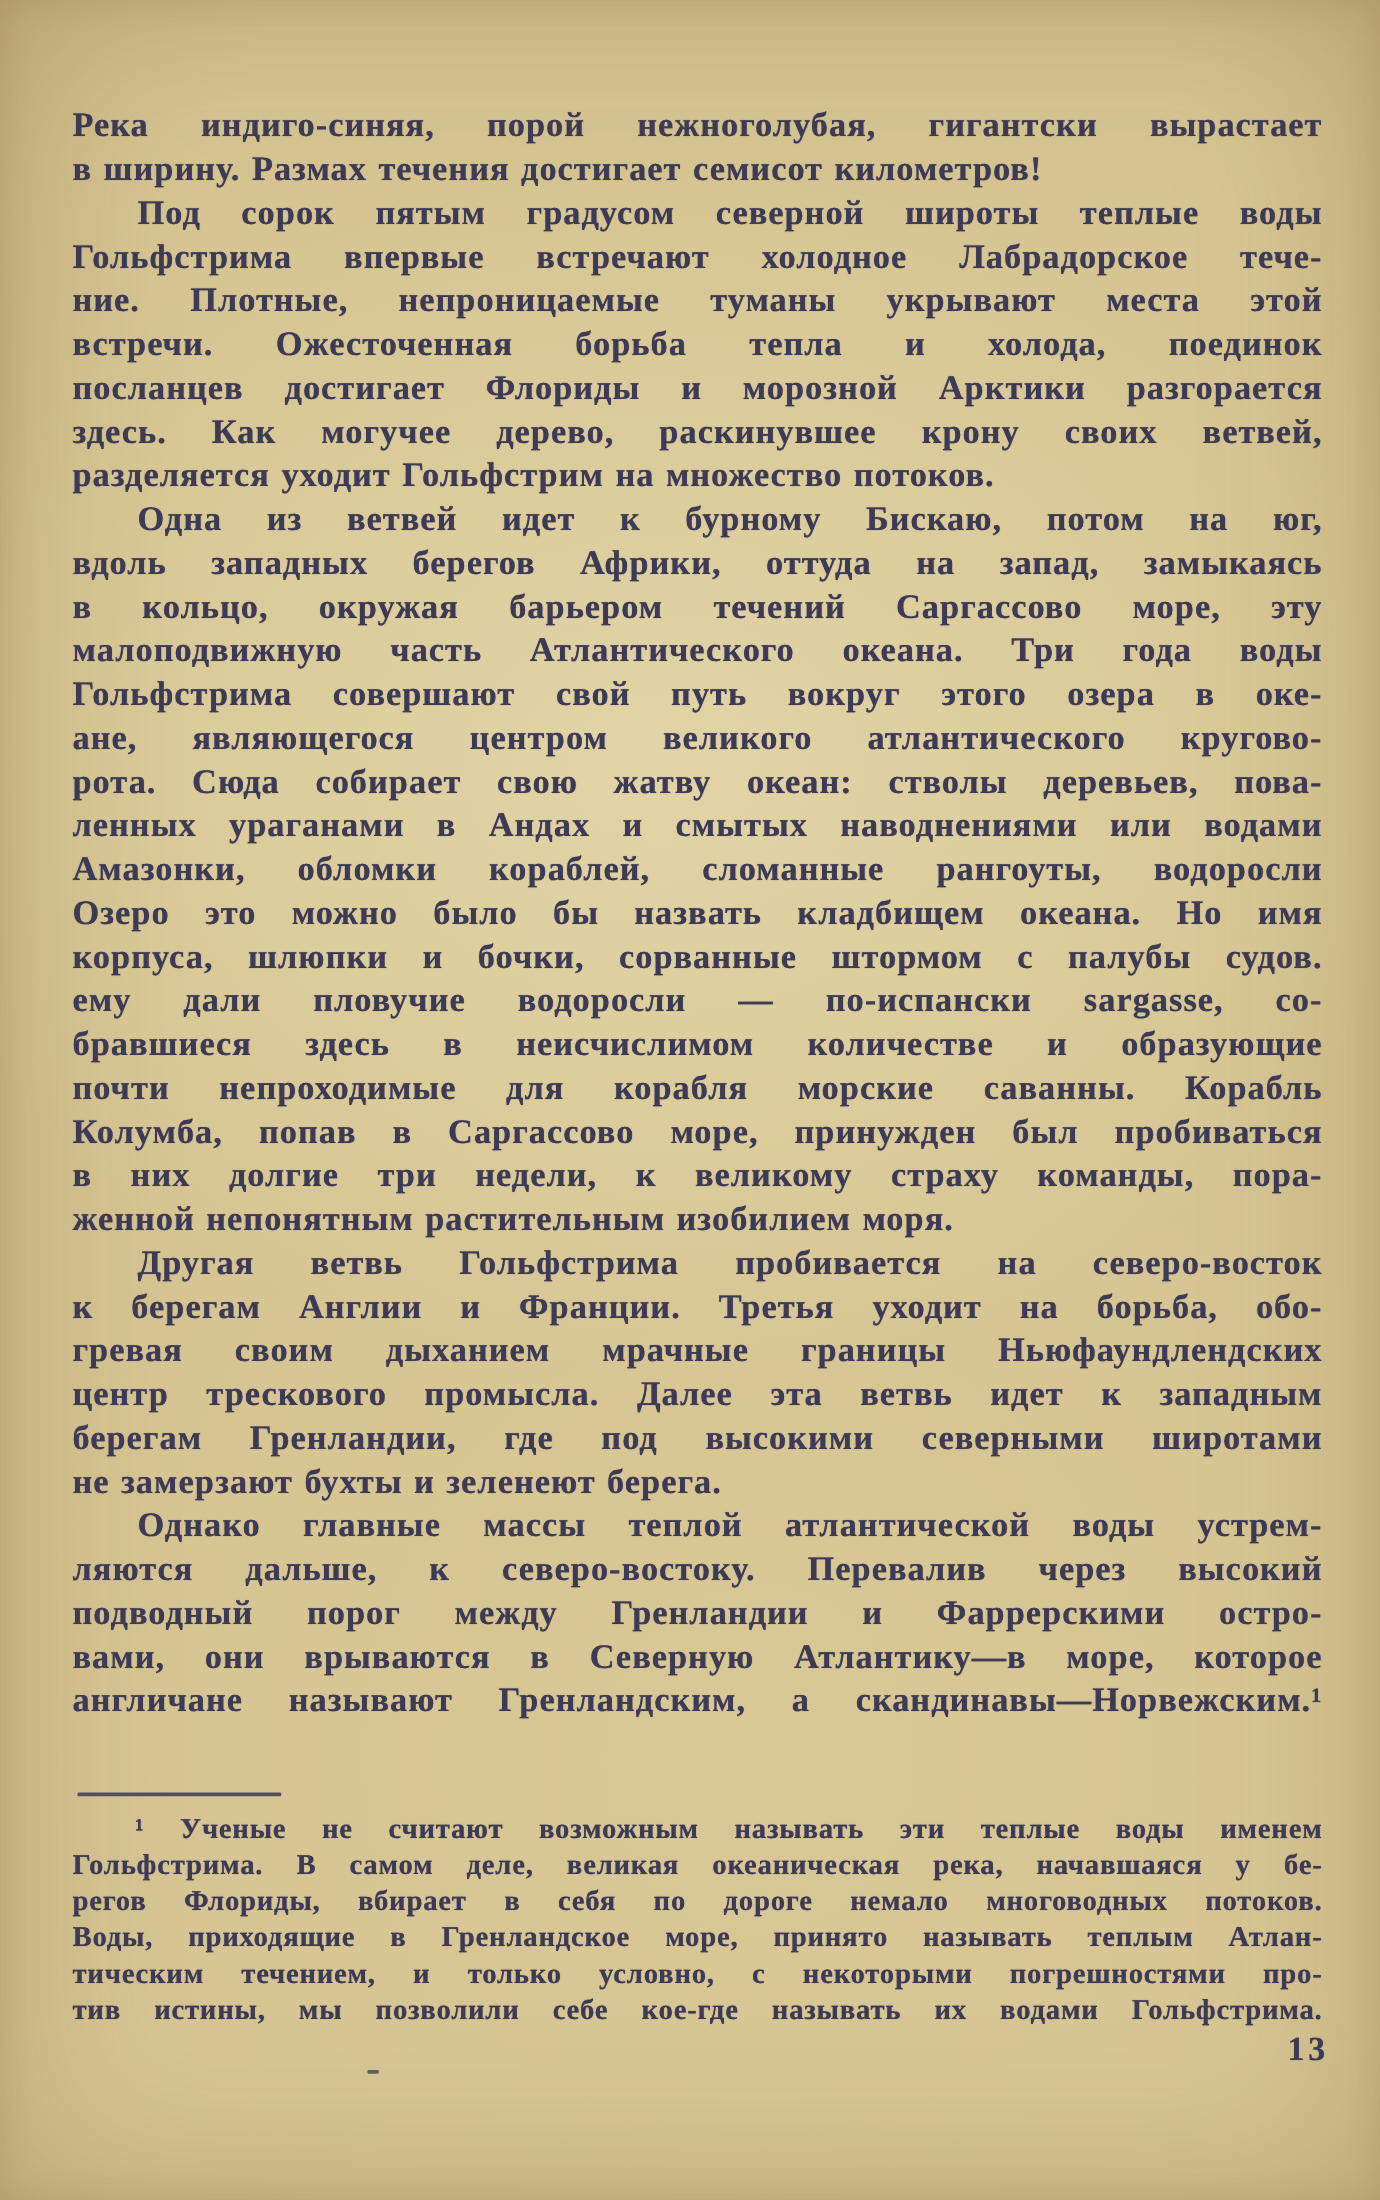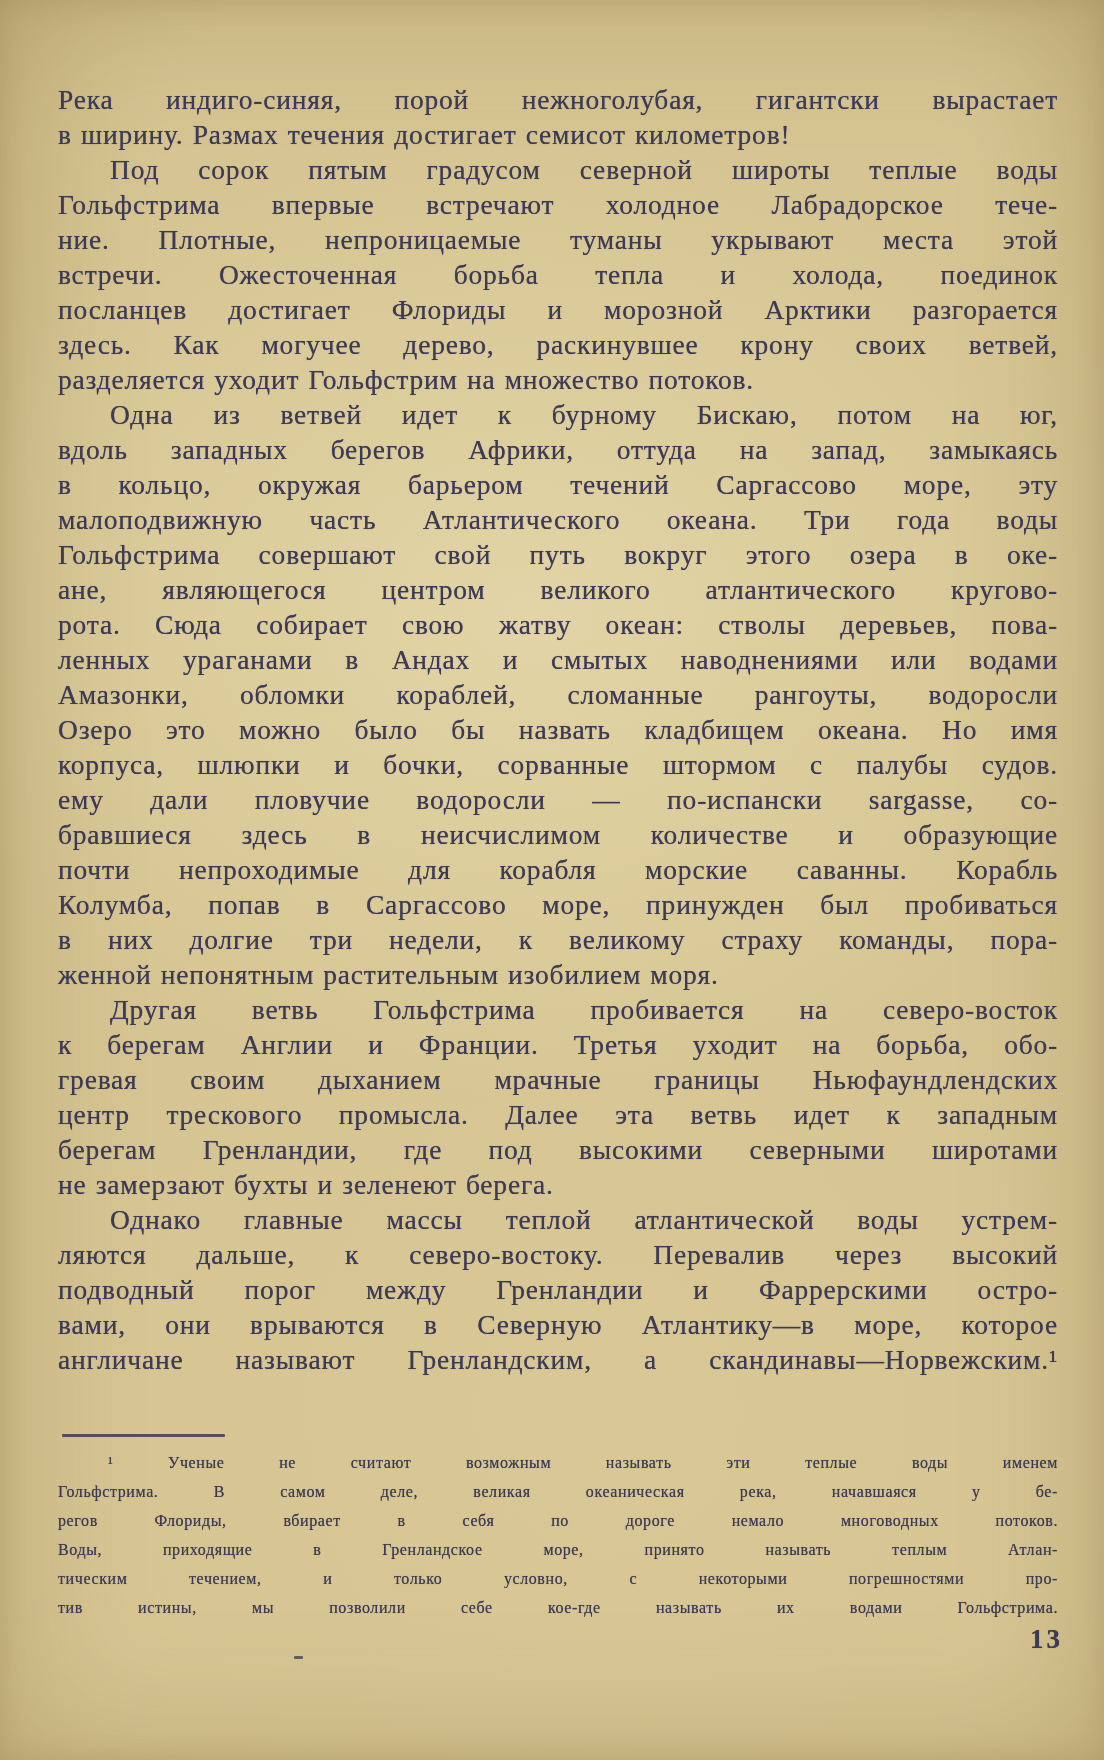--- a/index.html
+++ b/index.html
@@ -29,21 +29,21 @@
   }
   .text-block {
     position: absolute;
     left: 58px; top: 82px;
     width: 1000px;
   }
   .tline {
     height: 35px;
     line-height: 35px;
     font-size: 27.5px;
-    font-weight: 400;
+    font-weight: 700;
     letter-spacing: 0.8px;
     word-spacing: 1.5px;
     white-space: nowrap;
     text-align: justify;
     text-align-last: justify;
     text-justify: inter-word;
     text-shadow: 0 0 0.7px rgba(59, 57, 86, 0.75);
   }
   .tline.indent { text-indent: 52px; }
   .tline.para-end { text-align-last: left; }
@@ -55,21 +55,21 @@
     border-radius: 1px;
   }
   .footnote {
     position: absolute;
     left: 58px; top: 1448px;
     width: 1000px;
   }
   .footnote .tline {
     height: 29px;
     line-height: 29px;
-    font-size: 16px;
+    font-size: 23px;
     letter-spacing: 0.6px;
   }
   .footnote .tline.indent { text-indent: 50px; }
   .page-number {
     position: absolute;
     left: 1030px; top: 1624px;
     font-size: 27px;
     font-weight: 700;
     letter-spacing: 3px;
     text-shadow: 0 0 0.7px rgba(59, 57, 86, 0.75);

